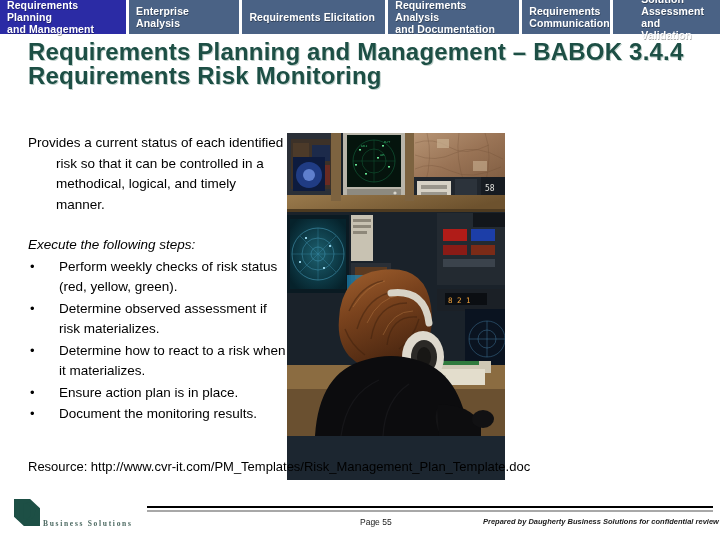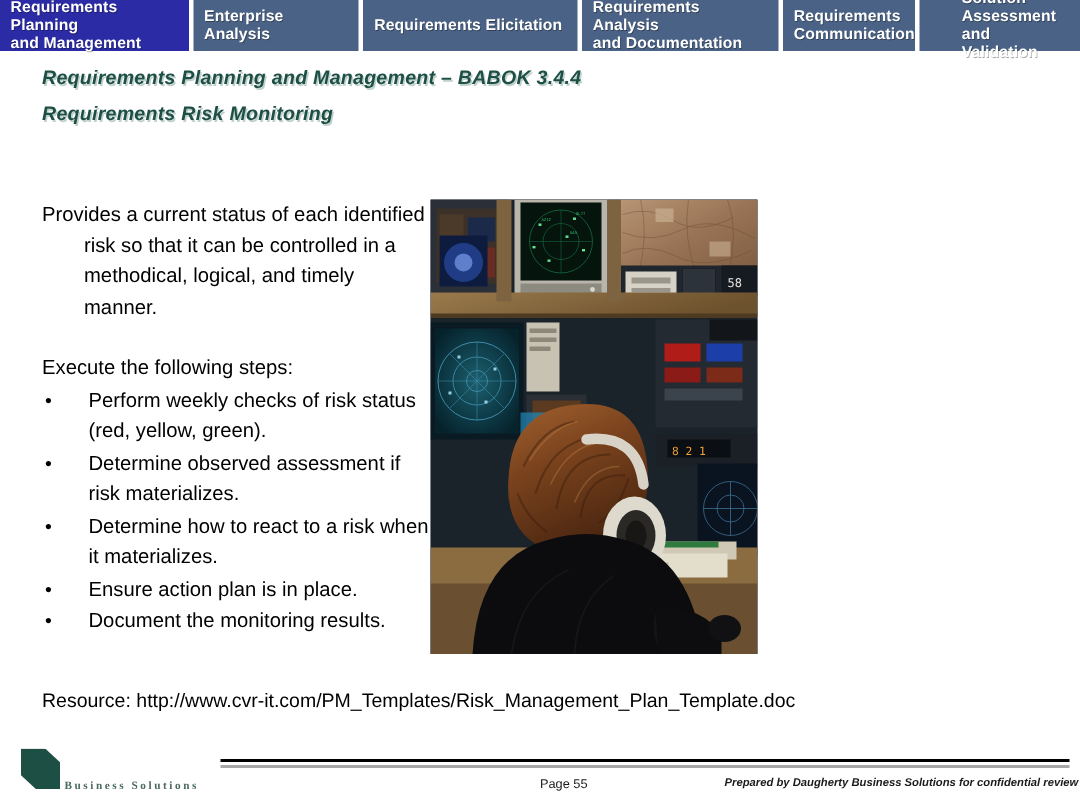--- a/index.html
+++ b/index.html
@@ -53,46 +53,46 @@
   .tab-5 { width: 88px; }
   .tab-6 { width: 108px; }
 
   
   .slide-title {
     position: absolute;
     left: 28px;
     top: 40px;
     width: 660px;
     color: #1d4f45;
-    font-size: 13px;
+    font-size: 24px;
     font-weight: bold;
     line-height: 24px;
     letter-spacing: 0.2px;
     text-shadow: 1px 1px 0 rgba(140,170,160,0.55);
-    font-style: italic;
   }
   .slide-title .line { display: block; }
 
   
   .body-col {
     position: absolute;
     left: 28px;
     top: 133px;
     width: 258px;
     color: #000000;
     font-size: 13.5px;
     line-height: 20.5px;
   }
   .para-hanging {
     padding-left: 28px;
     text-indent: -28px;
     margin: 0 0 20px 0;
   }
   .para-lead {
     margin: 0 0 1px 0;
+    font-style: italic;
   }
   .bullet-list {
     list-style: none;
     margin: 0;
     padding: 0;
   }
   .bullet-item {
     position: relative;
     padding-left: 31px;
     margin: 0 0 1px 0;
@@ -106,21 +106,21 @@
     line-height: 20.5px;
     color: #000000;
   }
 
   
   .photo {
     position: absolute;
     left: 287px;
     top: 133px;
     width: 218px;
-    height: 303px;
+    height: 347px;
     overflow: hidden;
     background: #1c2630;
   }
   .photo svg { display: block; }
 
   
   .resource {
     position: absolute;
     left: 28px;
     top: 459px;

